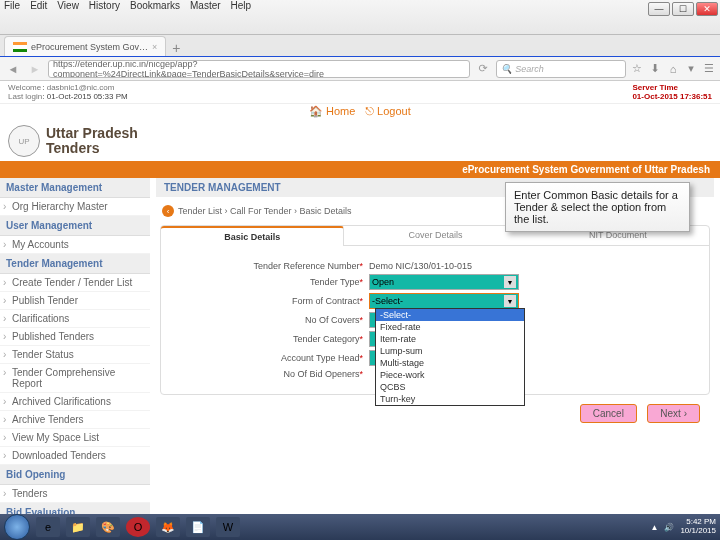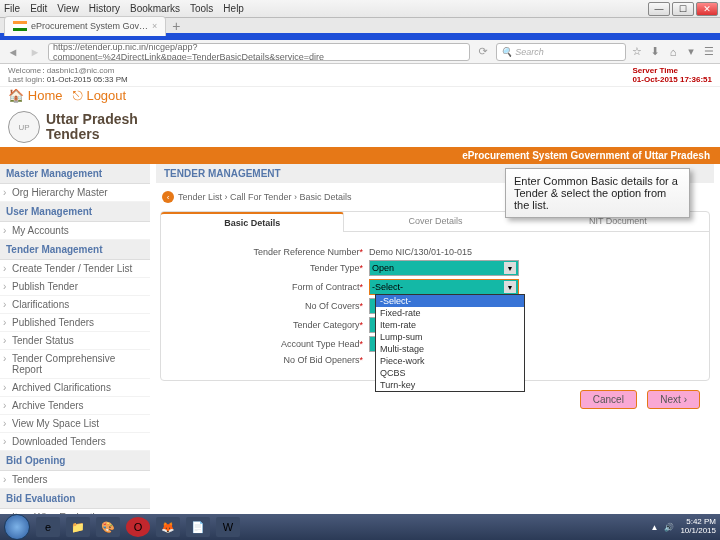--- a/index.html
+++ b/index.html
@@ -1,44 +1,44 @@
 <!DOCTYPE html>
 <html><head>
 <meta charset="utf-8">
 <style>
 * { margin:0; padding:0; box-sizing:border-box; font-family:Arial,sans-serif; }
 body { width:720px; height:540px; background:#d4d4d4; overflow:hidden; position:relative; }
 
 
-.menubar { background:linear-gradient(#f5f5f5,#e8e8e8); height:18px; display:flex; align-items:center; padding:0 4px; font-size:10px; color:#333; border-bottom:1px solid #bbb; }
+.menubar { background:linear-gradient(#f5f5f5,#e8e8e8); height:35px; display:flex; padding:0 4px; font-size:10px; color:#333; border-bottom:1px solid #bbb; }
 .menubar span { margin-right:10px; cursor:default; }
 .winctl { position:absolute; right:2px; top:2px; display:flex; gap:2px; }
 .winctl div { width:22px; height:14px; border:1px solid #888; background:linear-gradient(#f8f8f8,#ddd); font-size:9px; display:flex; align-items:center; justify-content:center; border-radius:2px; }
 .winctl .close { background:linear-gradient(#f88,#d33); color:#fff; }
 
 
-.tabstrip { background:#e8e8e8; height:22px; display:flex; align-items:center; padding:0 4px; border-bottom:7px solid #1d4ed8; }
+.tabstrip { background:#e8e8e8; height:22px; display:flex; align-items:flex-end; padding:0 4px; border-bottom:1px solid #1d4ed8; }
 .tab { background:#f9f9f9; border:1px solid #ccc; border-bottom:none; border-radius:4px 4px 0 0; height:20px; padding:0 8px; display:flex; align-items:center; font-size:9px; color:#555; gap:4px; }
 .flag { width:14px; height:10px; background:linear-gradient(to bottom,#ff9933 33%,#fff 33%,#fff 66%,#138808 66%); }
 .plus { margin-left:6px; font-size:14px; color:#888; }
 
 
 .urlrow { background:#f4f4f4; height:24px; display:flex; align-items:center; padding:2px 4px; gap:4px; border-bottom:1px solid #ccc; }
 .navbtn { width:18px; height:18px; color:#999; display:flex; align-items:center; justify-content:center; font-size:11px; }
 .urlbox { flex:1; background:#fff; border:1px solid #bbb; border-radius:3px; height:18px; font-size:9px; color:#666; padding:0 4px; display:flex; align-items:center; overflow:hidden; }
 .searchbox { width:130px; background:#fff; border:1px solid #bbb; border-radius:3px; height:18px; font-size:9px; color:#aaa; font-style:italic; padding:0 4px; display:flex; align-items:center; gap:3px; }
 .tbicon { width:14px; height:14px; color:#888; font-size:11px; display:flex; align-items:center; justify-content:center; }
 
 
 .page { background:#fff; position:relative; }
 .topinfo { display:flex; justify-content:space-between; padding:2px 8px; font-size:8px; color:#444; border-bottom:1px solid #eee; }
 .topinfo .left { display:flex; gap:0; }
 .topinfo .left span:first-child { color:#777; }
 .topinfo .right { color:#b00; font-weight:bold; }
-.homestrip { display:flex; gap:10px; font-size:13px; padding:1px 8px 3px; justify-content:flex-start; }
+.homestrip { display:flex; gap:10px; font-size:11px; padding:1px 8px 3px; justify-content:center; }
 .homestrip a { color:#e67817; text-decoration:none; }
 
 .brandline { display:flex; align-items:center; padding:4px 8px; gap:6px; }
 .emblem { width:32px; height:32px; border-radius:50%; border:1px solid #999; background:#f5f5f5; display:flex; align-items:center; justify-content:center; font-size:8px; color:#999; }
 .brandtxt { font-size:14px; font-weight:bold; color:#5a4a3a; line-height:1.1; }
 .orangebar { background:#e67817; color:#fff; text-align:right; font-size:10px; font-weight:bold; padding:3px 10px; }
 
 
 .content { display:flex; background:#fff; }
 .sidebar { width:150px; font-size:10px; }
@@ -83,21 +83,21 @@
 </style>
 </head>
 <body>
 
 <div class="menubar">
   <span>File</span>
   <span>Edit</span>
   <span>View</span>
   <span>History</span>
   <span>Bookmarks</span>
-  <span>Tools</span>
+  <span>Master</span>
   <span>Help</span>
   <div class="winctl">
     <div>—</div>
     <div>☐</div>
     <div class="close">✕</div>
   </div>
 </div>
 
 <div class="tabstrip">
   <div class="tab">

